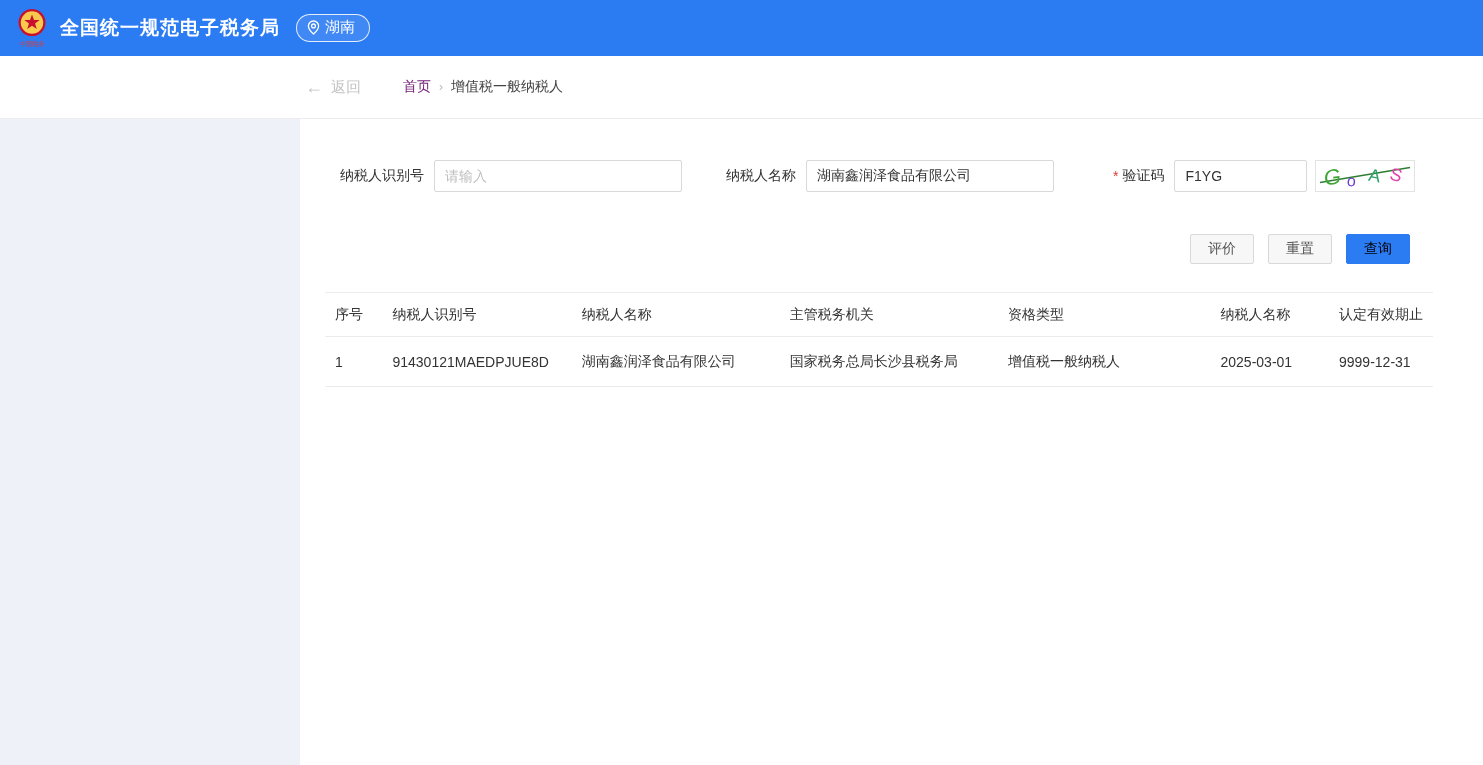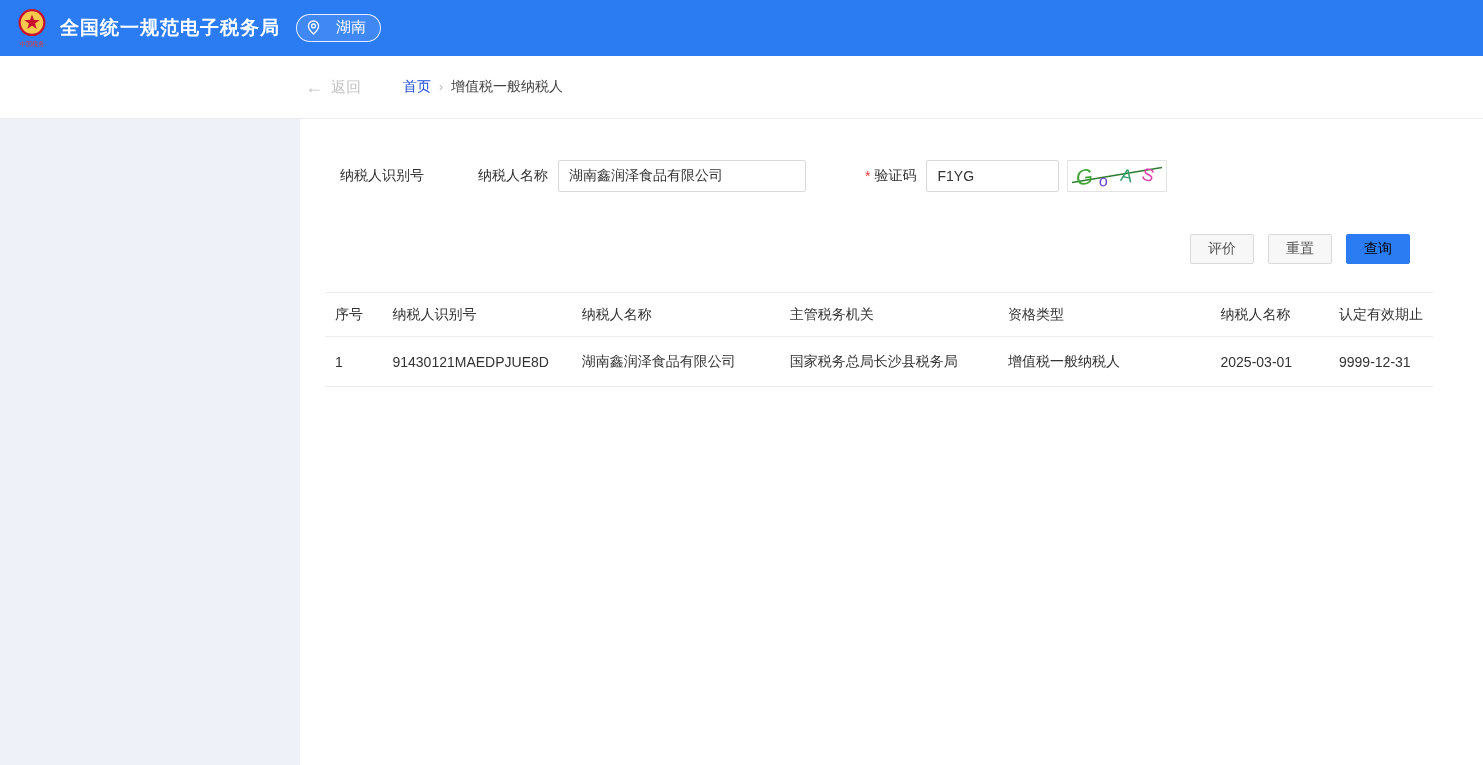--- a/index.html
+++ b/index.html
@@ -13,21 +13,21 @@
   
   .app-header {
     height:56px; background:#2b7bf3;
     display:flex; align-items:center;
     padding:0 14px;
   }
   .logo-wrap { width:36px; height:42px; margin-right:10px; flex:0 0 auto; }
   .app-title { color:#fff; font-size:19px; font-weight:bold; letter-spacing:1px; }
   .location-pill {
     margin-left:16px;
-    display:flex; align-items:center; gap:16px;
+    display:flex; align-items:center; gap:5px;
     border:1px solid rgba(255,255,255,.85);
     background:rgba(255,255,255,.10);
     border-radius:16px;
     padding:3px 14px 4px 10px;
     color:#fff; font-size:15px;
     cursor:pointer;
   }
 
   
   .breadcrumb-bar {
@@ -36,21 +36,21 @@
     display:flex; align-items:center;
     padding-left:305px;
     font-size:14px;
   }
   .back-button {
     display:flex; align-items:center; gap:8px;
     color:#c3c3c3; font-size:15px; cursor:pointer;
     margin-right:42px;
   }
   .back-arrow { font-size:18px; line-height:1; }
-  .crumb-home { color:#1d4ed8; cursor:pointer; }
+  .crumb-home { color:#701a75; cursor:pointer; }
   .crumb-sep { color:#b8b8b8; margin:0 8px; font-size:12px; }
   .crumb-current { color:#444; }
 
   
   .content { display:flex; height:654px; }
   .sidebar { width:300px; background:#eef1f7; flex:0 0 auto; }
   .main { flex:1; background:#fff; padding:41px 49px 0 25px; }
 
   
   .form-row { display:flex; align-items:center; margin-left:15px; }
@@ -131,20 +131,21 @@
 </div>
 
 <div class="content">
   <div class="sidebar"></div>
 
   <div class="main">
 
     <div class="form-row">
       <div class="form-group">
         <span class="form-label">纳税人识别号</span>
+        <input class="input w248" type="text" placeholder="请输入" style="">
       </div>
 
       <div class="form-group gap1">
         <span class="form-label">纳税人名称</span>
         <input class="input w248" type="text" value="湖南鑫润泽食品有限公司" style="">
       </div>
 
       <div class="form-group gap2">
         <span class="required-mark">*</span>
         <span class="form-label">验证码</span>

